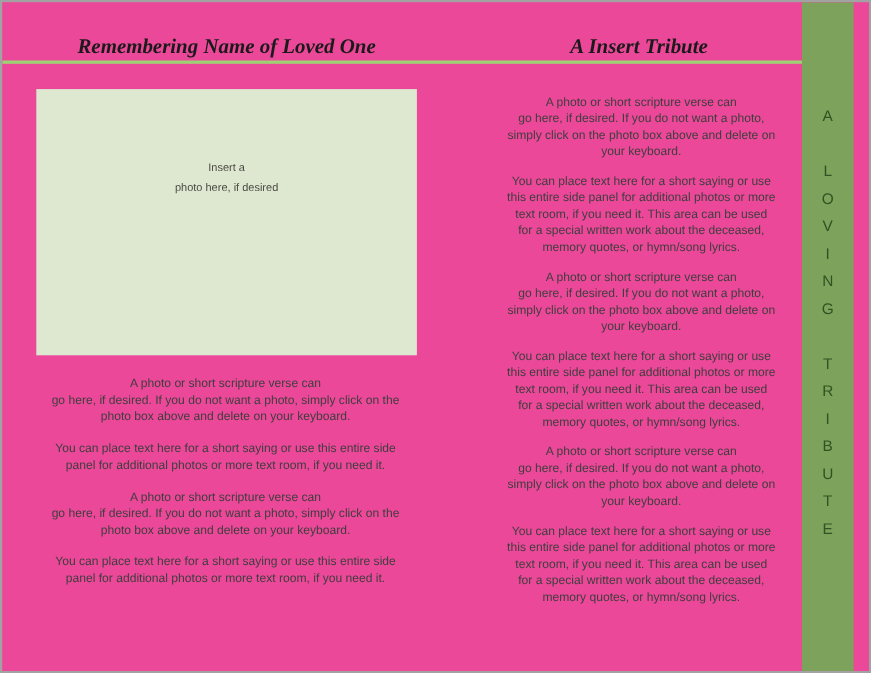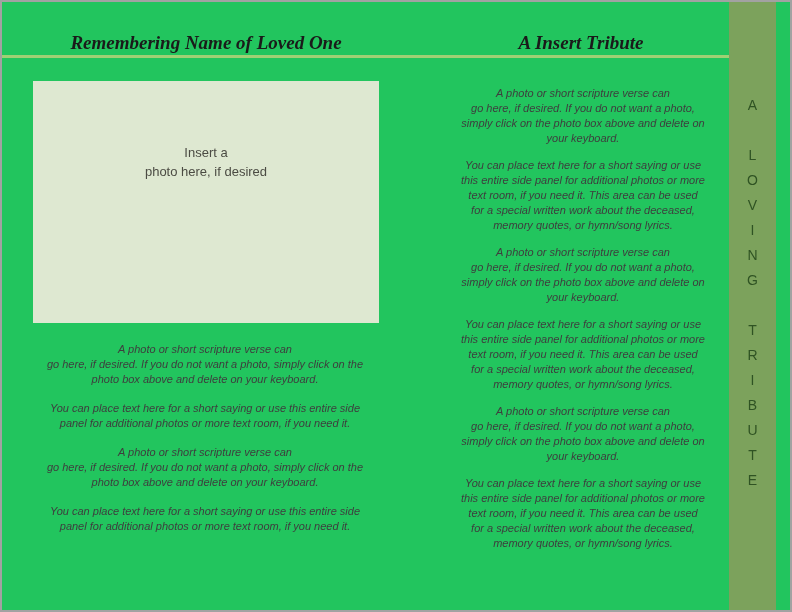--- a/index.html
+++ b/index.html
@@ -2,21 +2,21 @@
 <html style="--accent-bar: #7CA25C; --bar-letter: #2F5323; --rule: #A0D074; --photo-box-bg: #DEE8D1; --photo-hint-text: #4B4B43; --body-text: #3E3E3E; --title-text: #1A1A1A; --page-border: #A2A2A2;"><head>
 <meta charset="utf-8">
 <style>
   html, body { margin: 0; padding: 0; background: #ffffff; }
   * { box-sizing: border-box; }
 
   .sheet {
     position: relative;
     width: 792px;
     height: 612px;
-    background: #22c55e;
+    background: #ec4899;
     border: 2px solid var(--page-border, #A2A2A2);
     overflow: hidden;
     font-family: "Liberation Sans", sans-serif;
   }
 
   .page-title {
     position: absolute;
     top: 30px;
     font-family: "Liberation Serif", serif;
     font-style: italic;
@@ -42,34 +42,34 @@
     position: absolute;
     left: 31px;
     top: 79px;
     width: 346px;
     height: 242px;
     background: var(--photo-box-bg, #DEE8D1);
   }
   .photo-hint {
     padding-top: 62px;
     text-align: center;
-    font-size: 13px;
+    font-size: 10px;
     line-height: 19px;
     color: var(--photo-hint-text, #4B4B43);
     white-space: pre-line;
   }
 
   .text-col {
     position: absolute;
     text-align: center;
     color: var(--body-text, #3E3E3E);
     font-size: 11px;
     line-height: 15px;
   }
-  .text-col .para { white-space: pre-line; font-style: italic; }
+  .text-col .para { white-space: pre-line; }
   .left-col  { left: 29px;  top: 340px; width: 348px; }
   .left-col  .para { margin: 0 0 14px 0; }
   .right-col { left: 443px; top: 84px;  width: 276px; }
   .right-col .para { margin: 0 0 12px 0; }
 
   .accent-bar {
     position: absolute;
     left: 727px;
     top: 0;
     width: 47px;

